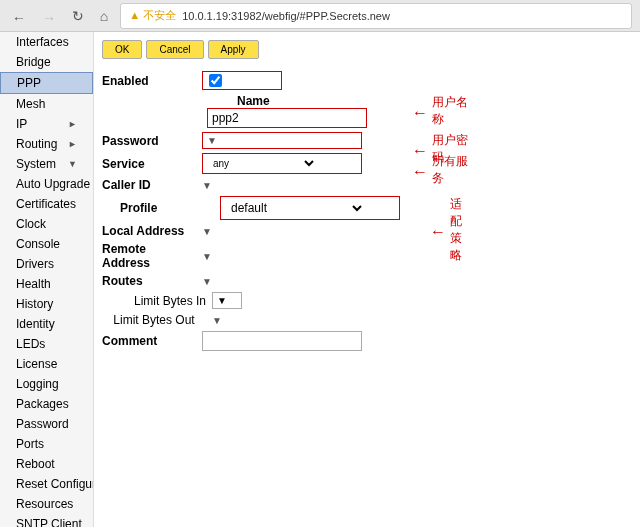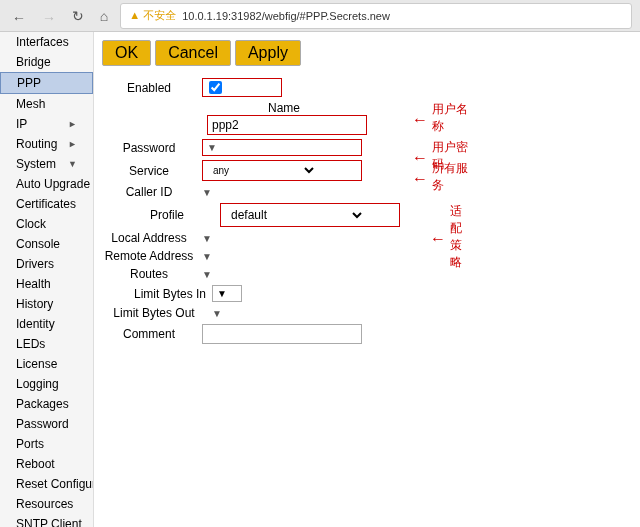--- a/index.html
+++ b/index.html
@@ -92,37 +92,38 @@
     }
 
     
     .toolbar {
       display: flex;
       gap: 4px;
       margin-bottom: 12px;
     }
     .toolbar-btn {
       padding: 3px 12px;
-      font-size: 16px;
+      font-size: 10px;
       border: 1px solid #aaa;
-      background: #eab308;
+      background: #fde047;
       cursor: pointer;
       border-radius: 2px;
     }
 
     .form-row {
       display: flex;
       align-items: center;
       margin-bottom: 4px;
     }
     .form-label-cell {
       width: 100px;
-      text-align: center;
+      text-align: left;
       padding-right: 6px;
       font-size: 12px;
+      font-weight: bold;
     }
     .form-field-cell {
       flex: 1;
     }
 
     .field-box {
       border: 1px solid #c00;
       padding: 2px 4px;
       display: inline-flex;
       align-items: center;

